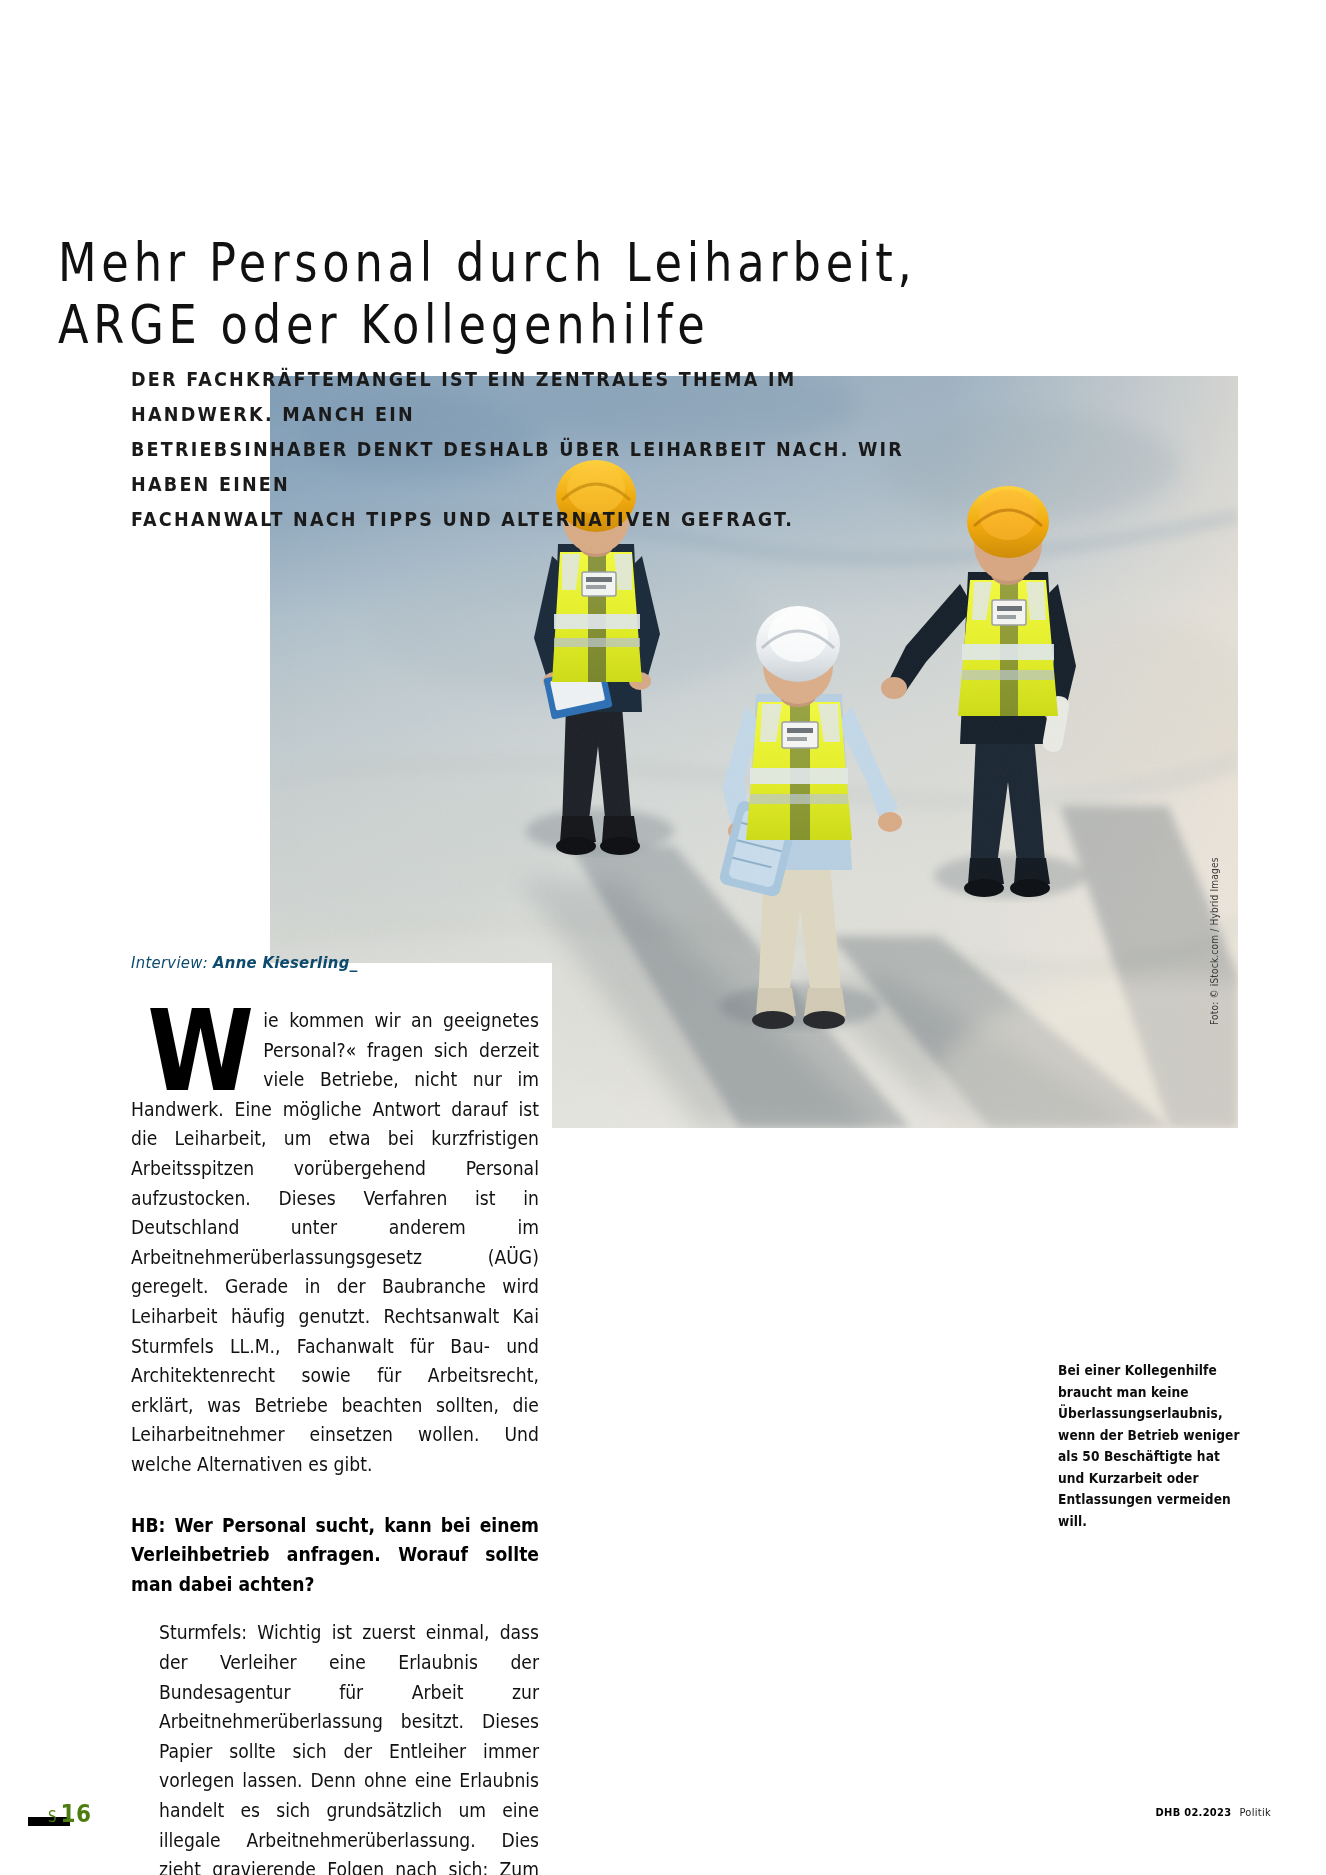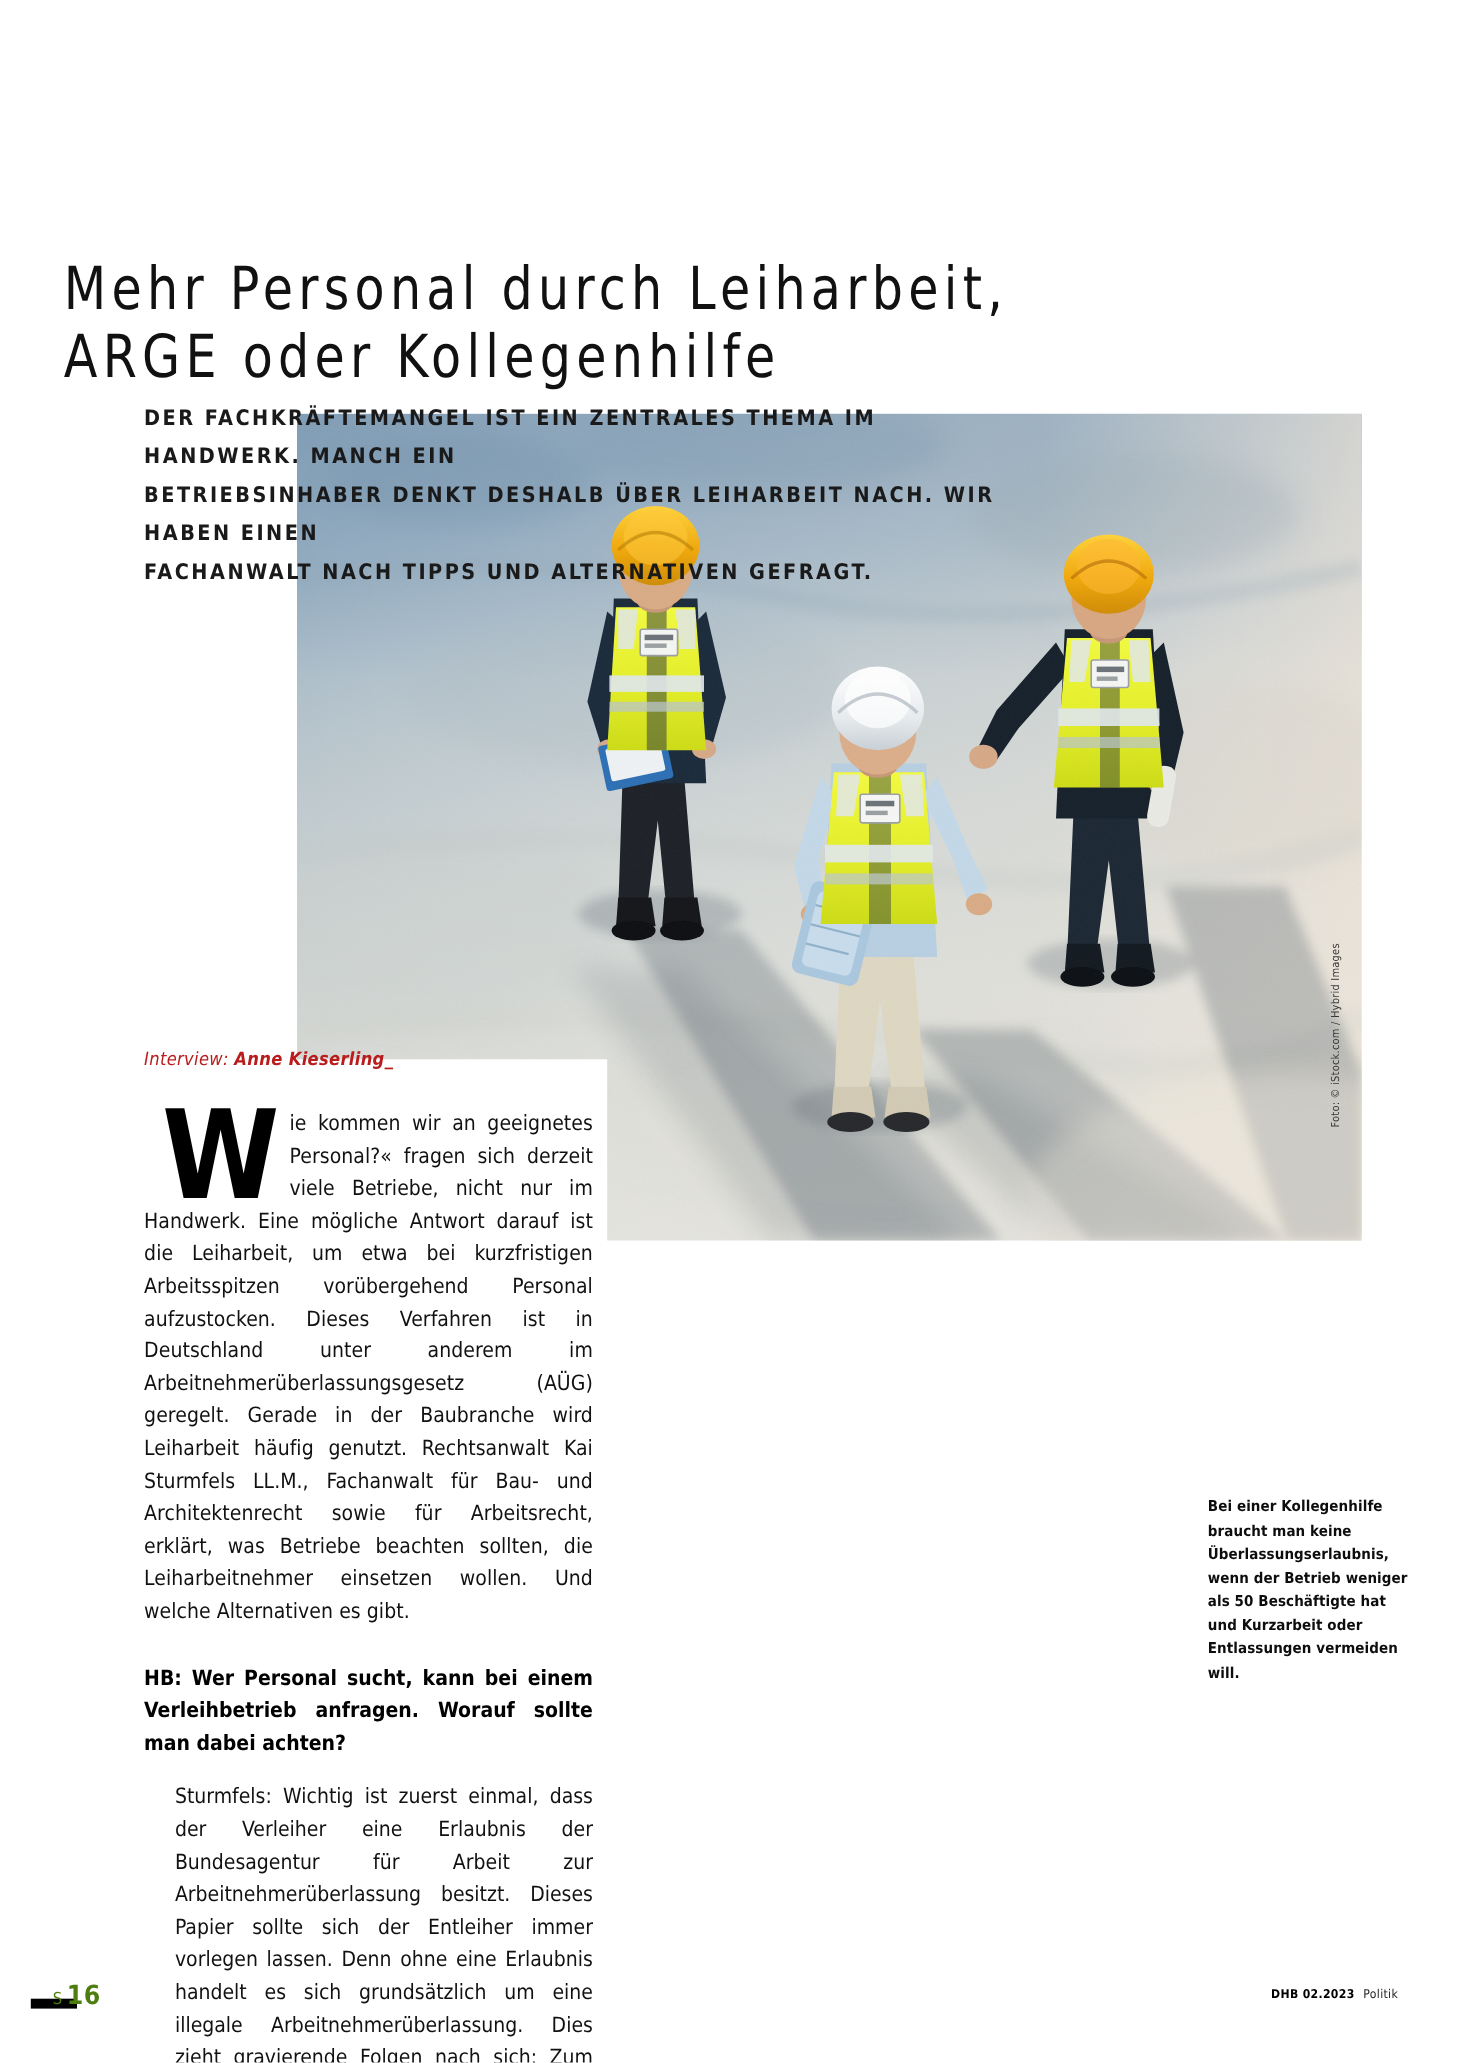--- a/index.html
+++ b/index.html
@@ -95,21 +95,21 @@
     position: absolute;
     left: 131px;
     top: 953px;
     width: 408px;
   }
   .interview-credit {
     font-family: "Liberation Sans Narrow", "DejaVu Sans Condensed", "Liberation Sans", sans-serif;
     font-size: 16.5px;
     font-style: italic;
     letter-spacing: 0.3px;
-    color: #b91c1c;
+    color: #0c4a6e;
     margin-bottom: 34px;
   }
   .interview-credit b { font-weight: 700; font-style: italic; }
 
   .lede {
     position: relative;
     font-family: "Liberation Sans Narrow", "DejaVu Sans Condensed", "Liberation Sans", sans-serif;
     font-size: 19.1px;
     line-height: 29.6px;
     text-align: justify;
@@ -142,21 +142,21 @@
     line-height: 29.6px;
     text-align: justify;
     color: #111;
     padding-left: 28px;
     margin-top: 2px;
   }
 
   
   .caption {
     position: absolute;
-    left: 1098px;
+    left: 1058px;
     top: 1360px;
     width: 182px;
     font-family: "Liberation Sans Narrow", "DejaVu Sans Condensed", "Liberation Sans", sans-serif;
     font-size: 13.6px;
     line-height: 21.5px;
     font-weight: 700;
     color: #0d0d0d;
     letter-spacing: 0.1px;
   }
 

